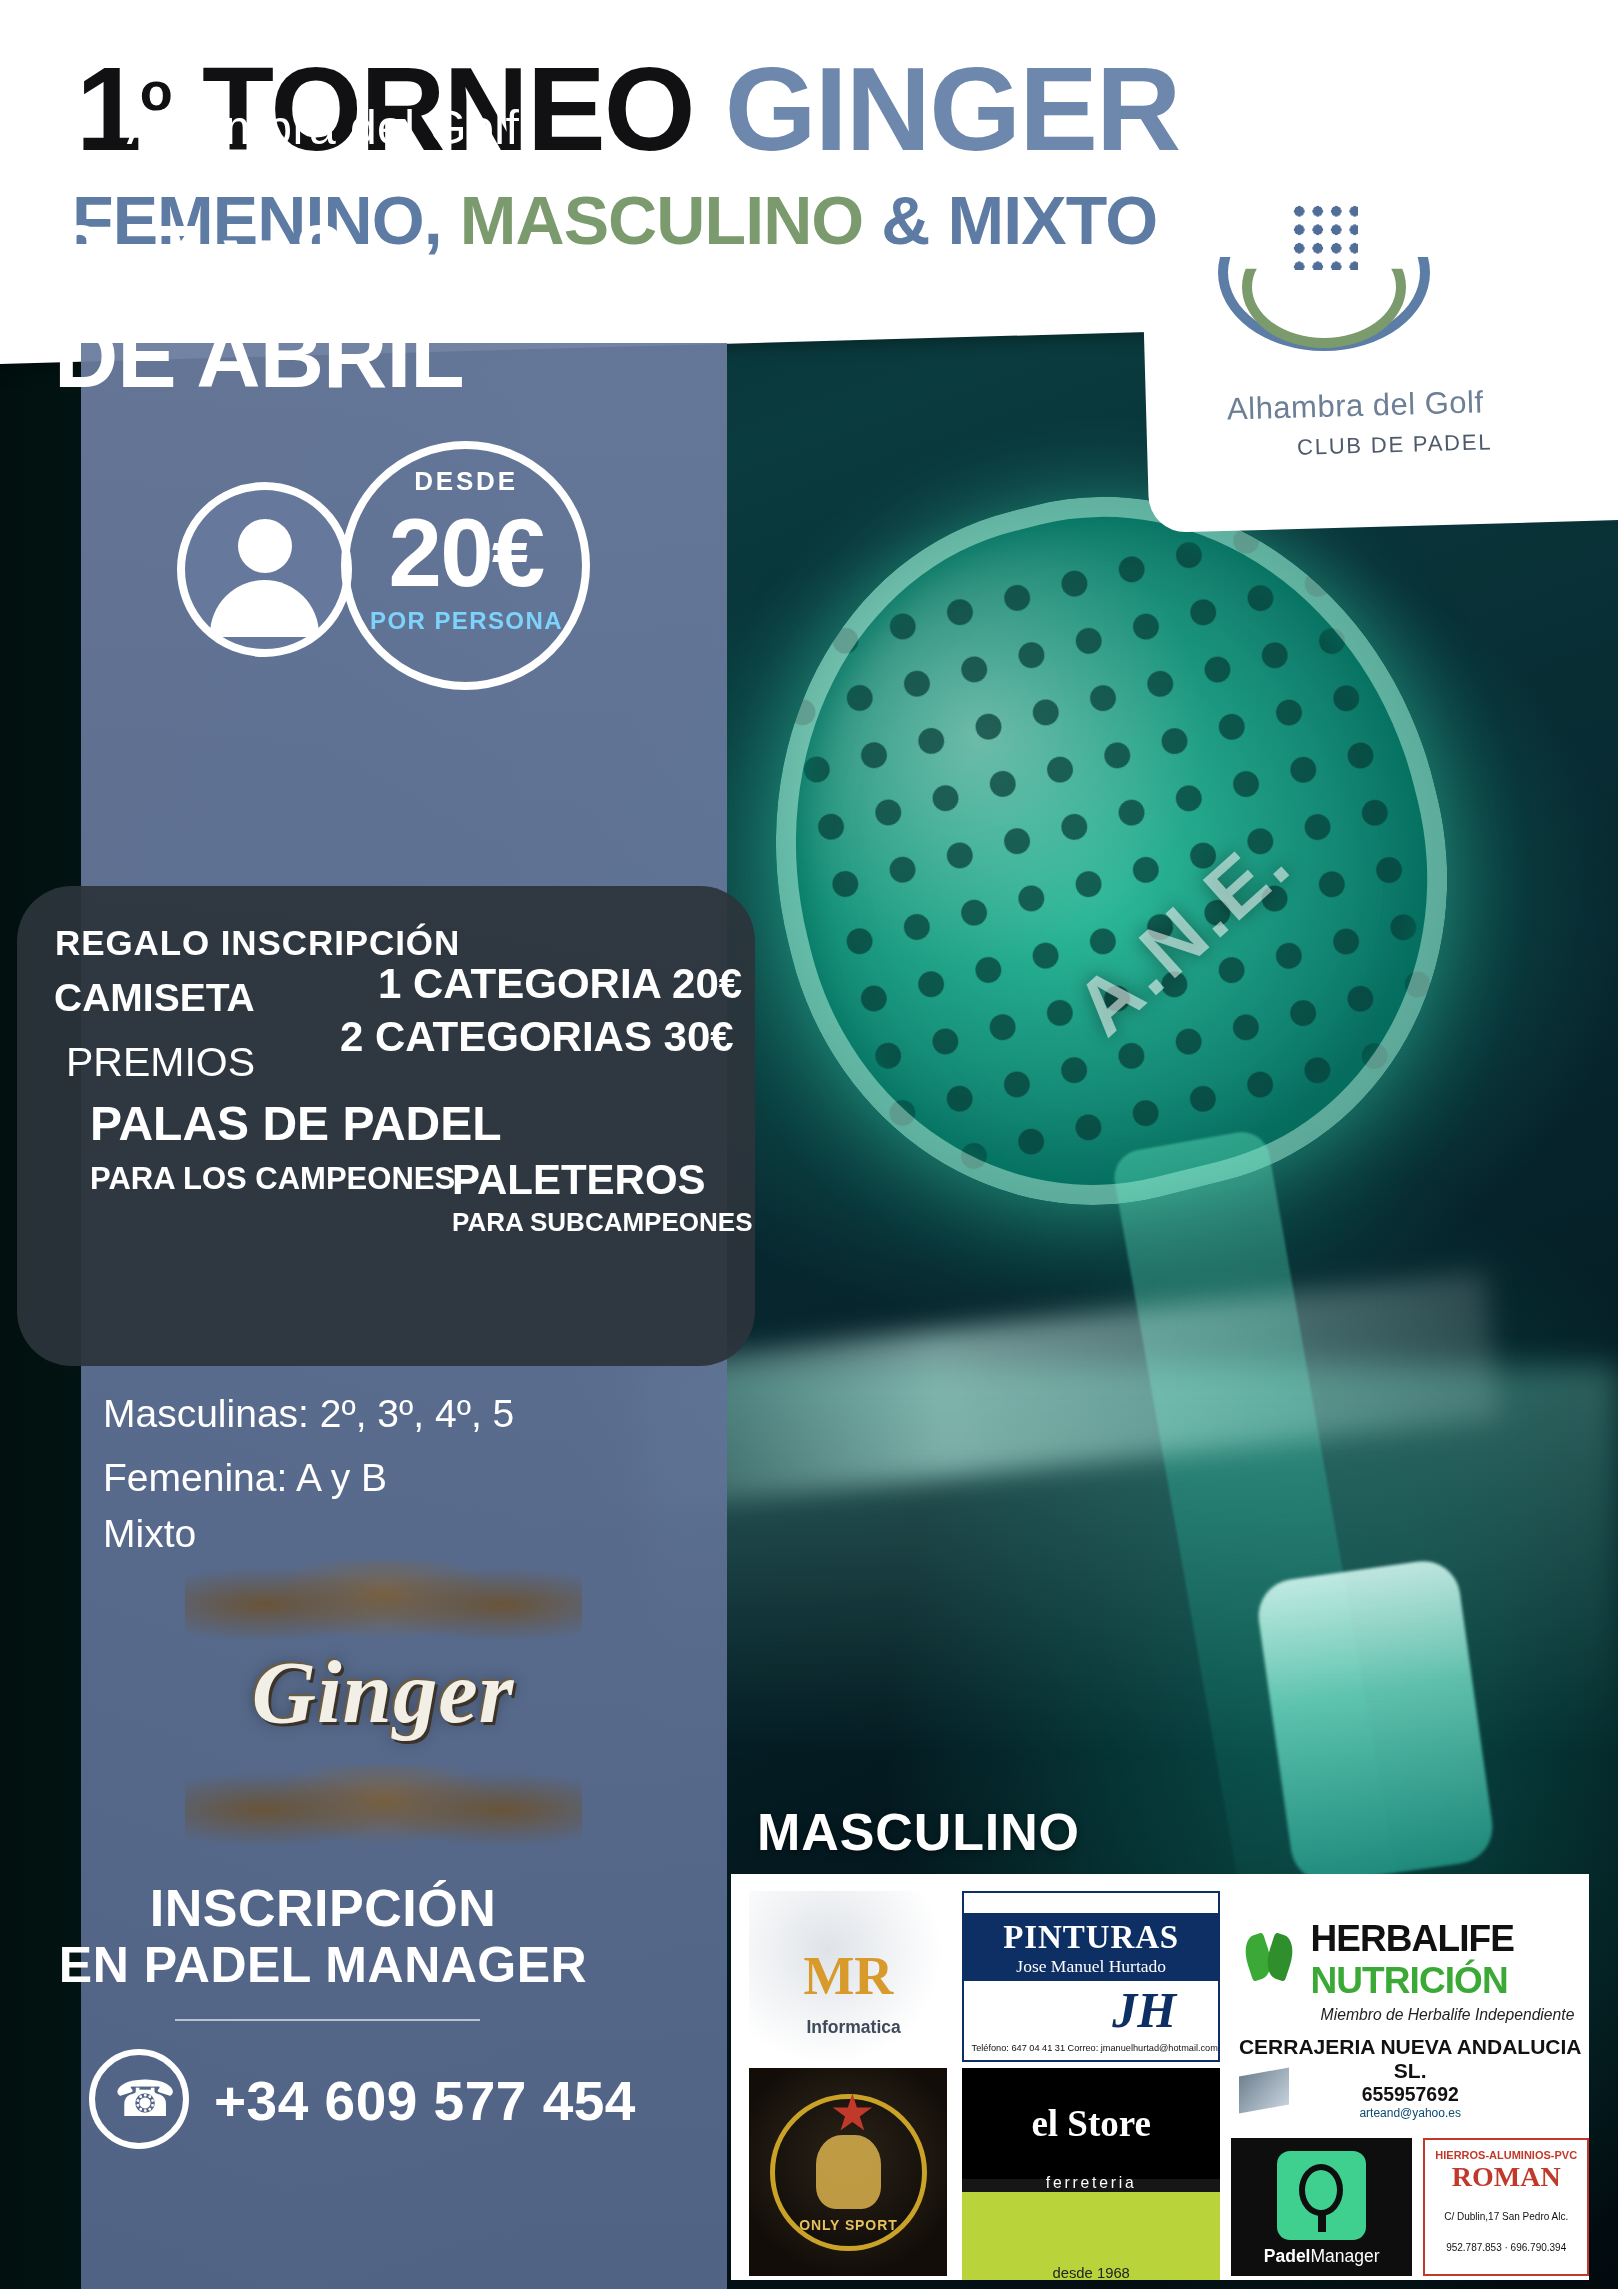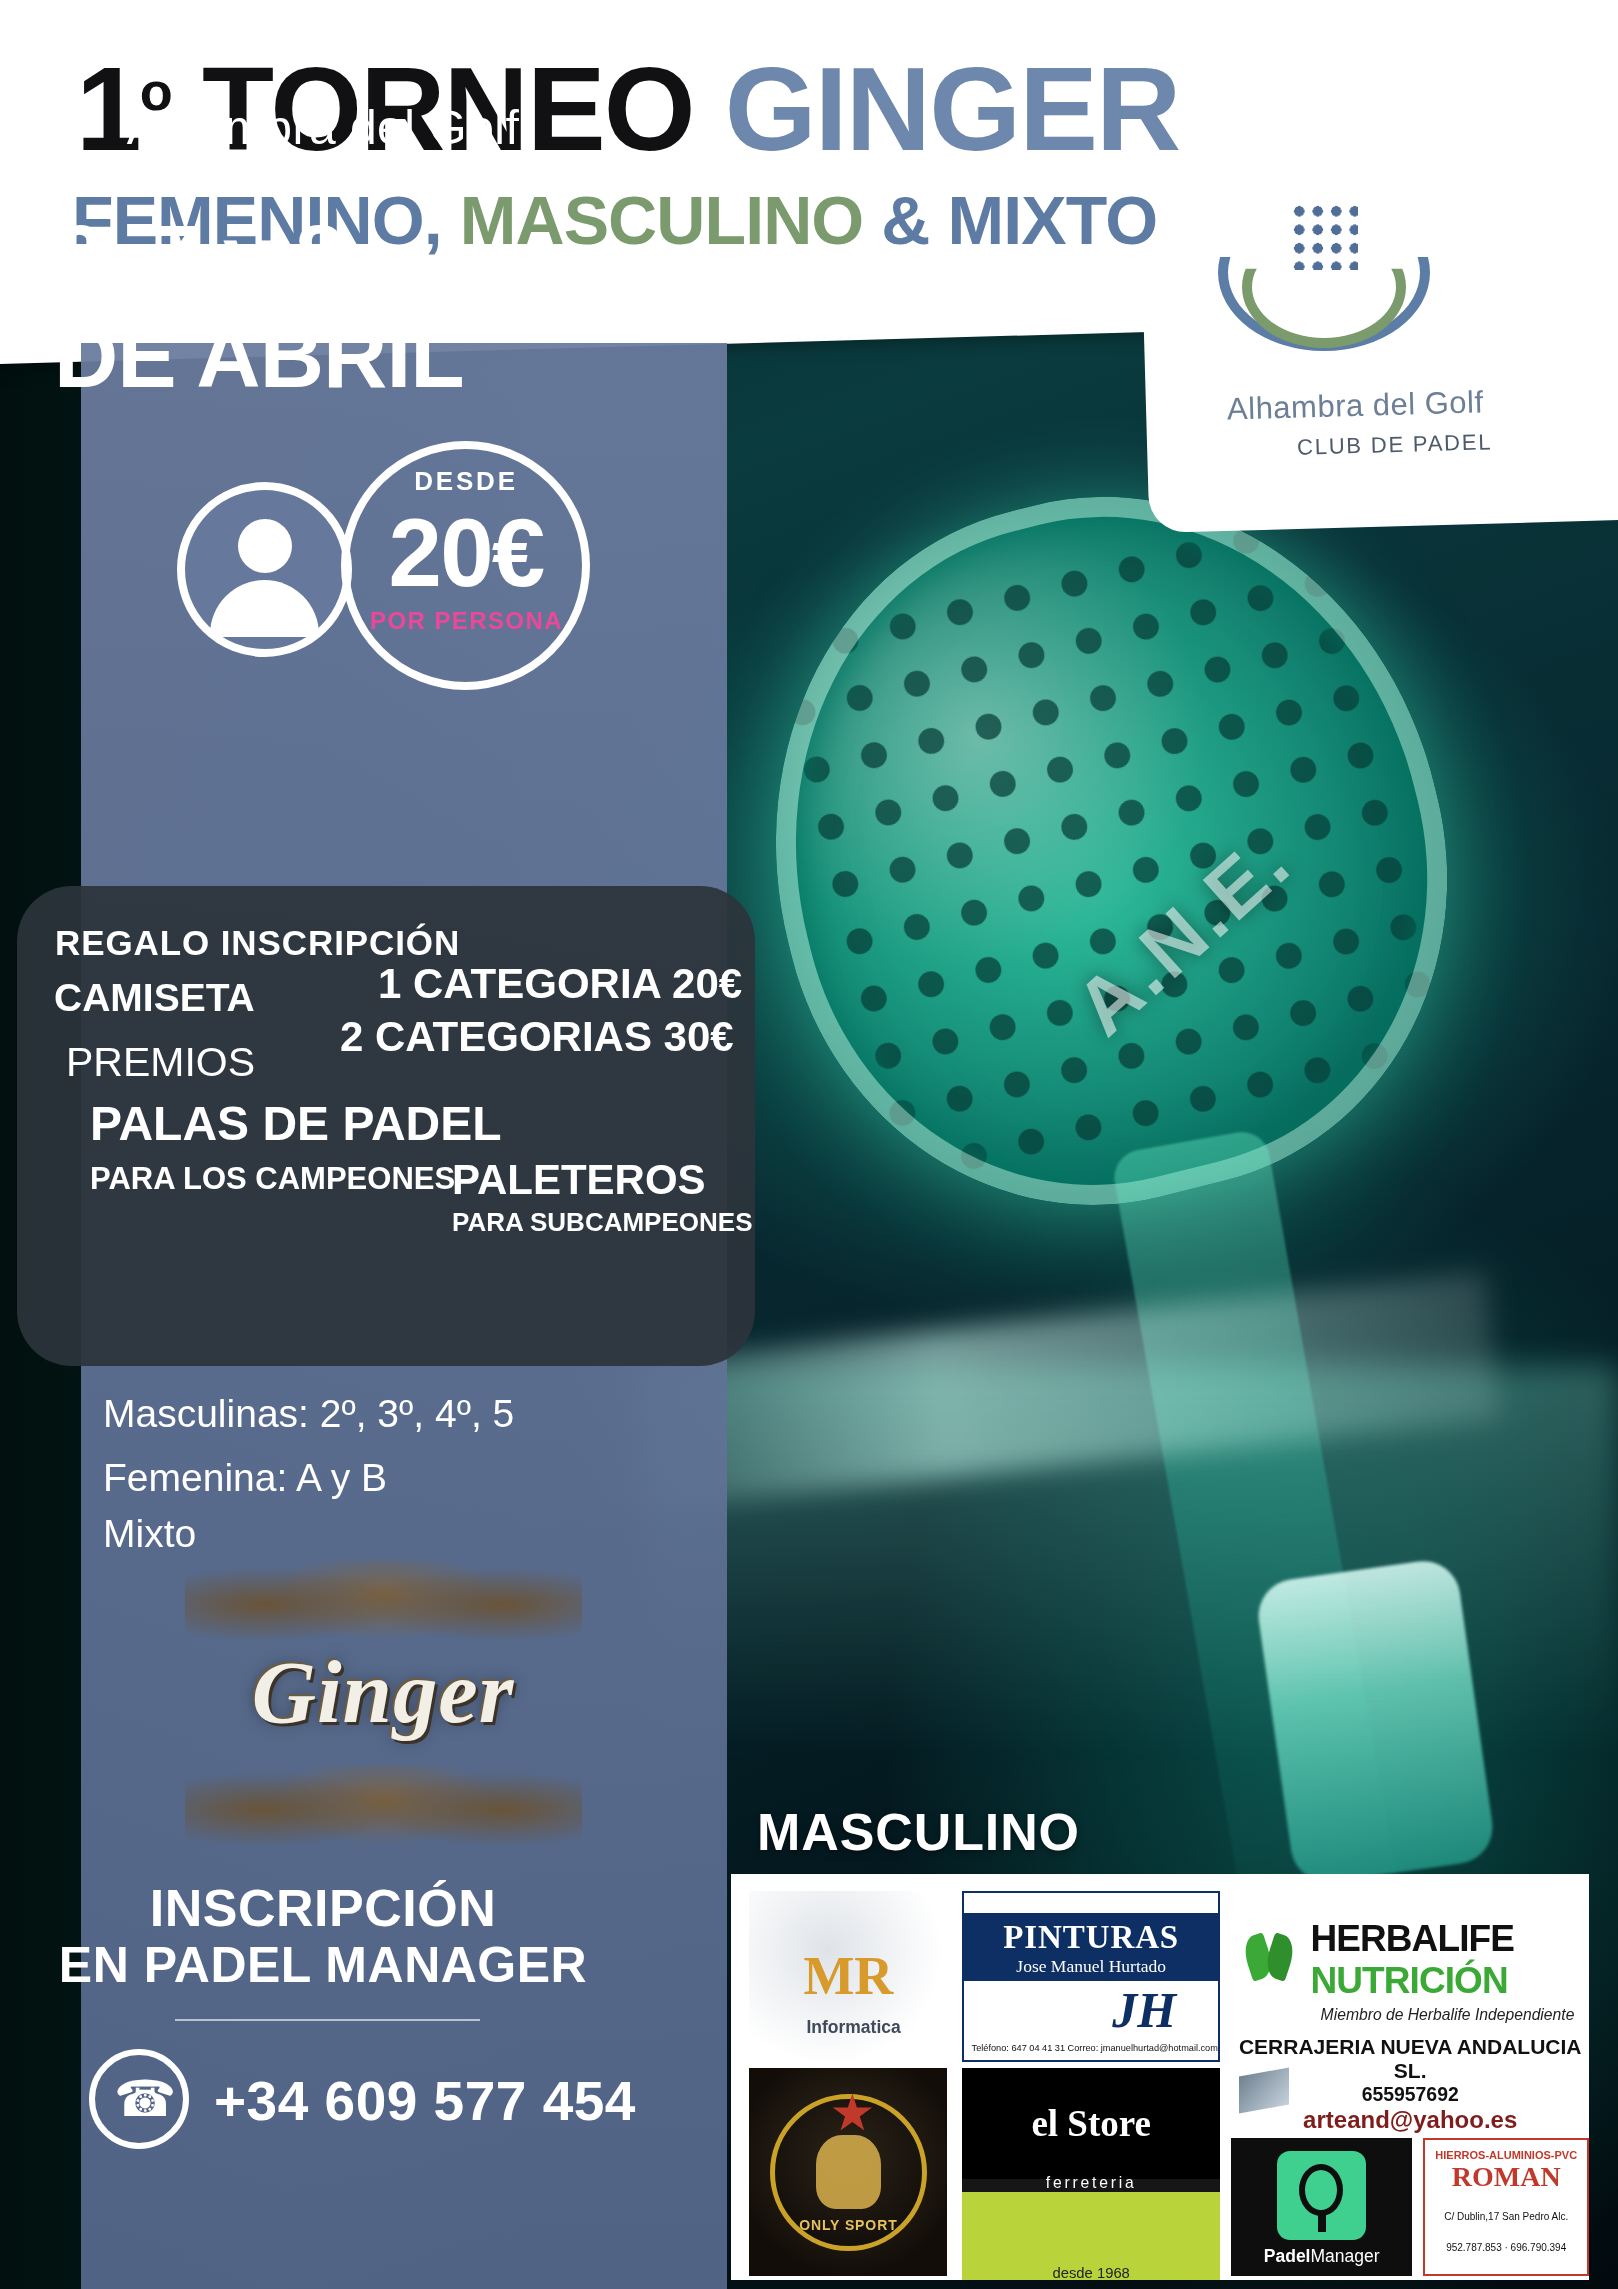--- a/index.html
+++ b/index.html
@@ -212,21 +212,21 @@
   .price-desde {
     position: absolute; left: 369px; top: 466px; width: 194px;
     text-align: center; color: #fff; font-size: 26px; font-weight: bold; letter-spacing: 2.8px;
   }
   .price-amount {
     position: absolute; left: 360px; top: 498px; width: 212px;
     text-align: center; color: #fff; font-size: 96px; font-weight: bold; letter-spacing: -1.8px;
   }
   .price-per {
     position: absolute; left: 365px; top: 607px; width: 203px;
-    text-align: center; color: #ec4899; font-size: 24px; font-weight: bold; letter-spacing: 1.4px;
+    text-align: center; color: #7dd3fc; font-size: 24px; font-weight: bold; letter-spacing: 1.4px;
   }
   .person-circle {
     position: absolute; left: 177px; top: 482px;
     width: 175px; height: 175px; border-radius: 50%;
     border: 8.3px solid #ffffff;
     background: #66799d;
   }
   .person-head {
     position: absolute; left: 238px; top: 519px;
     width: 54px; height: 54px; border-radius: 50%; background: #ffffff;
@@ -349,21 +349,21 @@
   .herba-leaf { width: 57px; height: 57px; margin: 0 13px 0 9.2px; position: relative; }
   .herba-leaf .l1 { position:absolute; left: 5.5px; top: 3.7px; width: 24px; height: 44px; background:#3aa935; border-radius: 60% 10% 60% 10%; transform: rotate(-18deg);}
   .herba-leaf .l2 { position:absolute; left: 28px; top: 3.7px; width: 24px; height: 44px; background:#2f8f2c; border-radius: 10% 60% 10% 60%; transform: rotate(18deg);}
   .herba-txt1 { font-size: 37px; font-weight: bold; color:#111; letter-spacing: -0.9px; }
   .herba-txt2 { font-size: 37px; font-weight: bold; color:#3aa935; letter-spacing: -0.9px; }
   .herba-note { position:absolute; right: 14.8px; bottom: 3.7px; font-size: 15.7px; font-style: italic; color:#222; text-align: right; line-height: 18.5px;}
 
   .sp-cerraj { left: 491px; top: 148px; width: 358px; height: 102px; display:block; }
   .cerraj-t1 { font-size: 21px; font-weight: bold; color:#111; text-align:center; margin-top: 3.7px;}
   .cerraj-t2 { font-size: 19.4px; font-weight: bold; color:#111; text-align:center; }
-  .cerraj-t3 { font-size: 24px; font-weight: bold; color:#7f1d1d; text-align:center; }
+  .cerraj-t3 { font-size: 12px; font-weight: normal; color:#0c4a6e; text-align:center; }
   .cerraj-icon { position:absolute; left: 7.4px; top: 41px; width: 50px; height: 37px;
     background: linear-gradient(135deg,#6f8190,#c6d2dc); transform: skewY(-10deg); }
 
   .sp-only { left: 9.2px; top: 185px; width: 198px; height: 208px;
     background: radial-gradient(circle at 50% 45%, #3b3023 0%, #120d08 75%); }
   .only-badge { width: 157px; height: 157px; border-radius: 50%;
     border: 5.5px solid #c9a227; background: radial-gradient(circle at 50% 40%, #2b2318, #0c0906);
     display:flex; align-items:center; justify-content:center; position: relative;}
   .only-star { position:absolute; top: -5.5px; left: 57px; width: 41px; height: 41px; background:#c0392b;
     clip-path: polygon(50% 0%, 61% 35%, 98% 35%, 68% 57%, 79% 91%, 50% 70%, 21% 91%, 32% 57%, 2% 35%, 39% 35%); }

